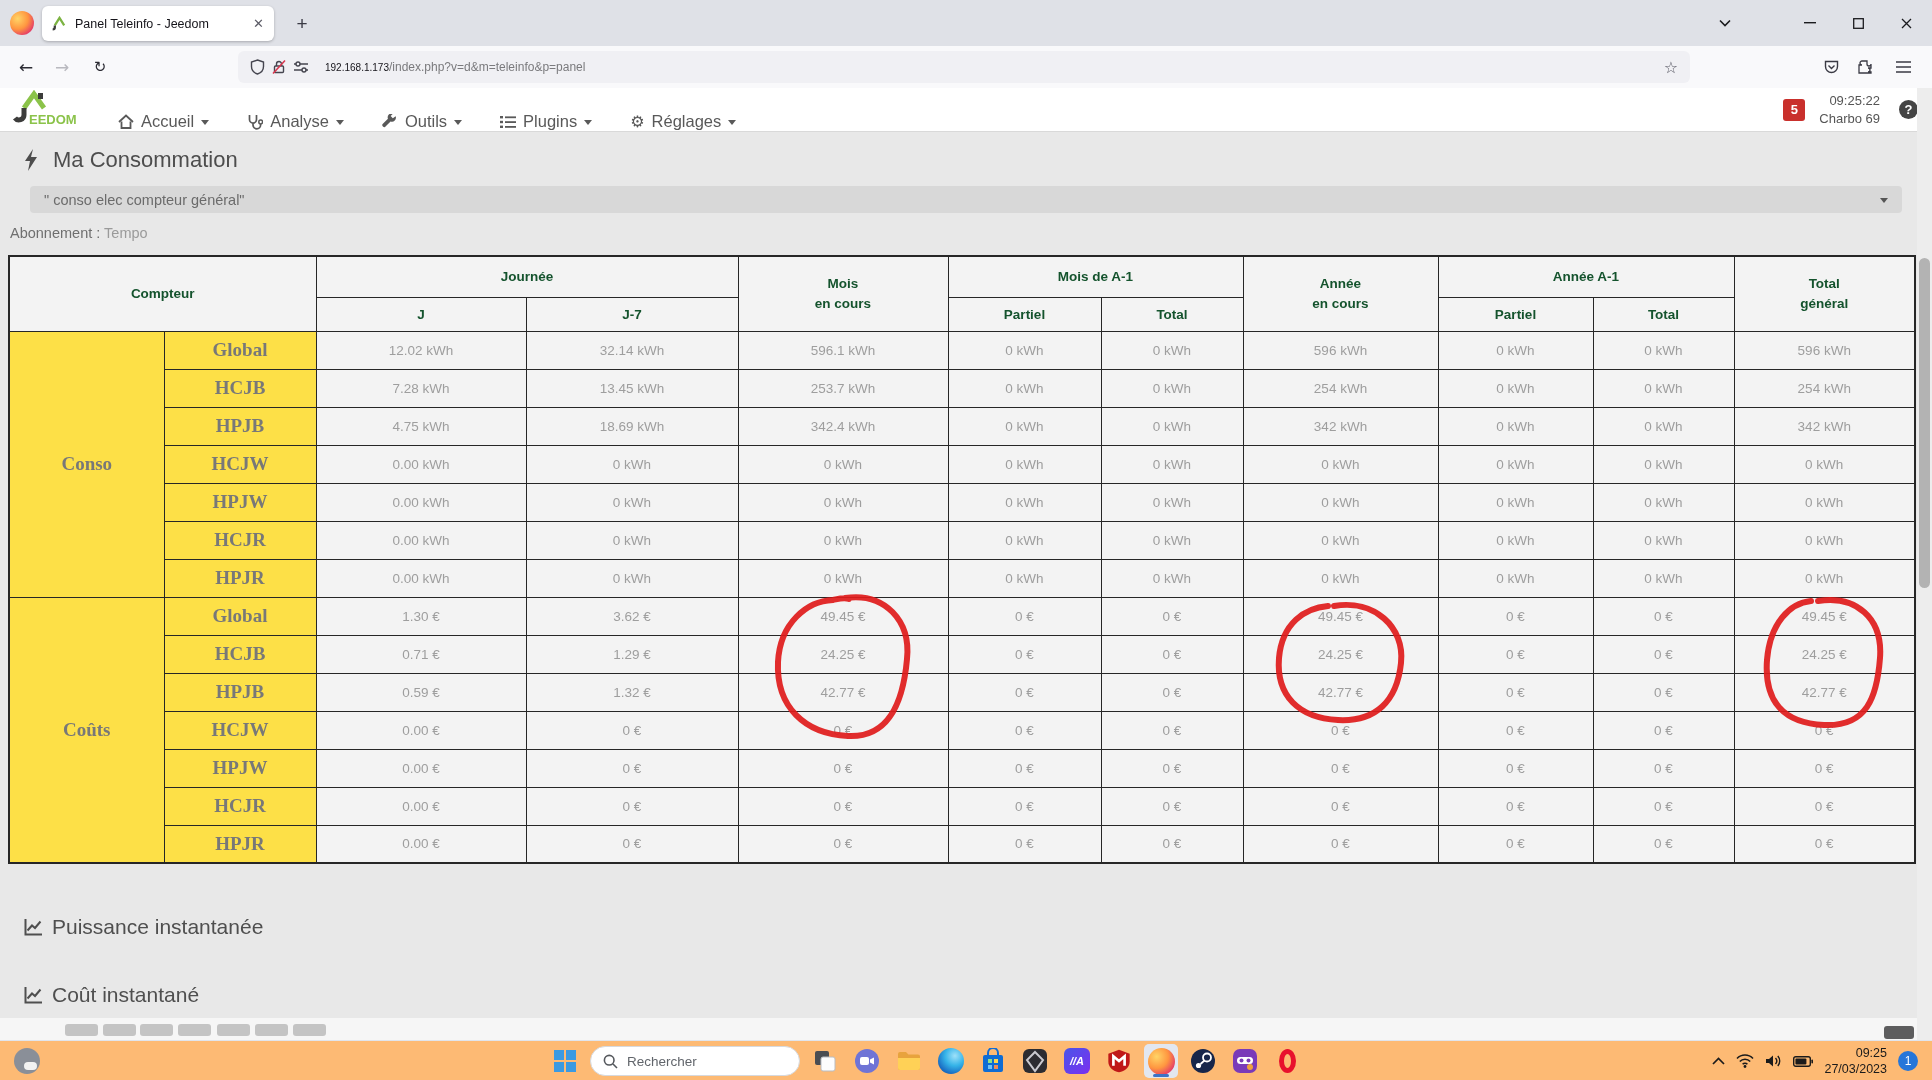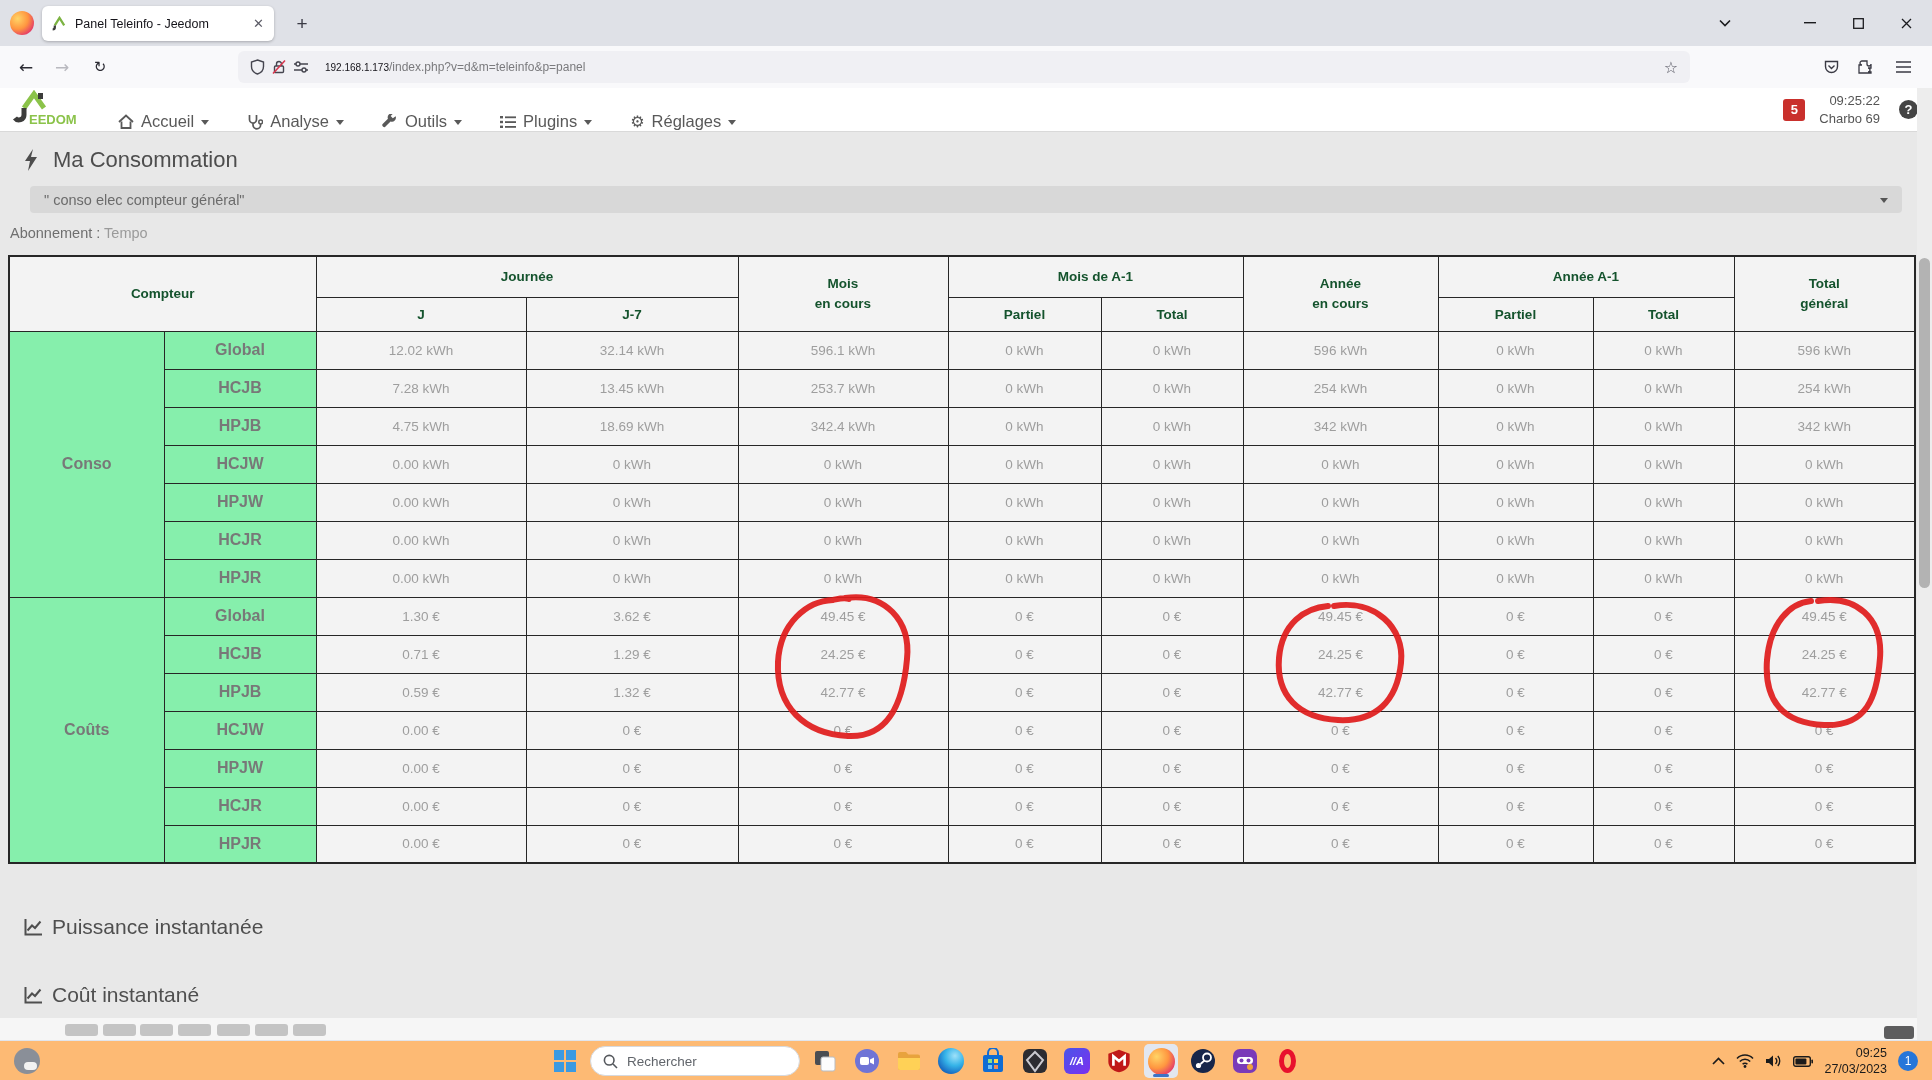--- a/index.html
+++ b/index.html
@@ -54,21 +54,21 @@
   .btn-ok{background:#5cb85c;}
   .btn-dark{background:#5d5d5e;}
   
   .meter{position:absolute;left:8px;top:255px;border-collapse:collapse;table-layout:fixed;background:#f3f3f3;
          border:2px solid #262626;}
   .meter th,.meter td{border:1px solid #262626;text-align:center;vertical-align:middle;padding:0;}
   .meter thead tr:first-child{height:41px;}
   .meter thead tr:last-child{height:34px;}
   .meter tbody tr{height:38px;}
   .meter th{font-size:13.5px;font-weight:600;color:#14532d;background:#f3f3f3;}
-  .meter td.group,.meter td.rowlabel{font-size:16px;font-weight:bold;color:#787878;background:#86efac;}
+  .meter td.group,.meter td.rowlabel{font-size:19px;font-weight:bold;color:#787878;background:#fde047;font-family:Liberation Serif, serif;}
   .meter td.val{font-size:13.5px;color:#9e9e9e;background:#f3f3f3;}
   .pre{white-space:pre-line;line-height:1.45;}
   
   .sect{position:absolute;left:24px;display:flex;align-items:center;gap:9px;font-size:21px;color:#4f4f4f;}
   
   .strip{position:absolute;left:0;right:15px;top:1018px;height:22px;background:#f6f6f6;}
   .pill{position:absolute;top:6px;width:33px;height:12px;border-radius:3px;background:#c4c4c4;}
   .corner-btn{position:absolute;left:1884px;top:1026px;width:30px;height:13px;background:#5d5d5e;border-radius:3px;}
   
   .scrollbar{position:absolute;right:0;top:88px;width:15px;height:952px;background:#ededed;}

